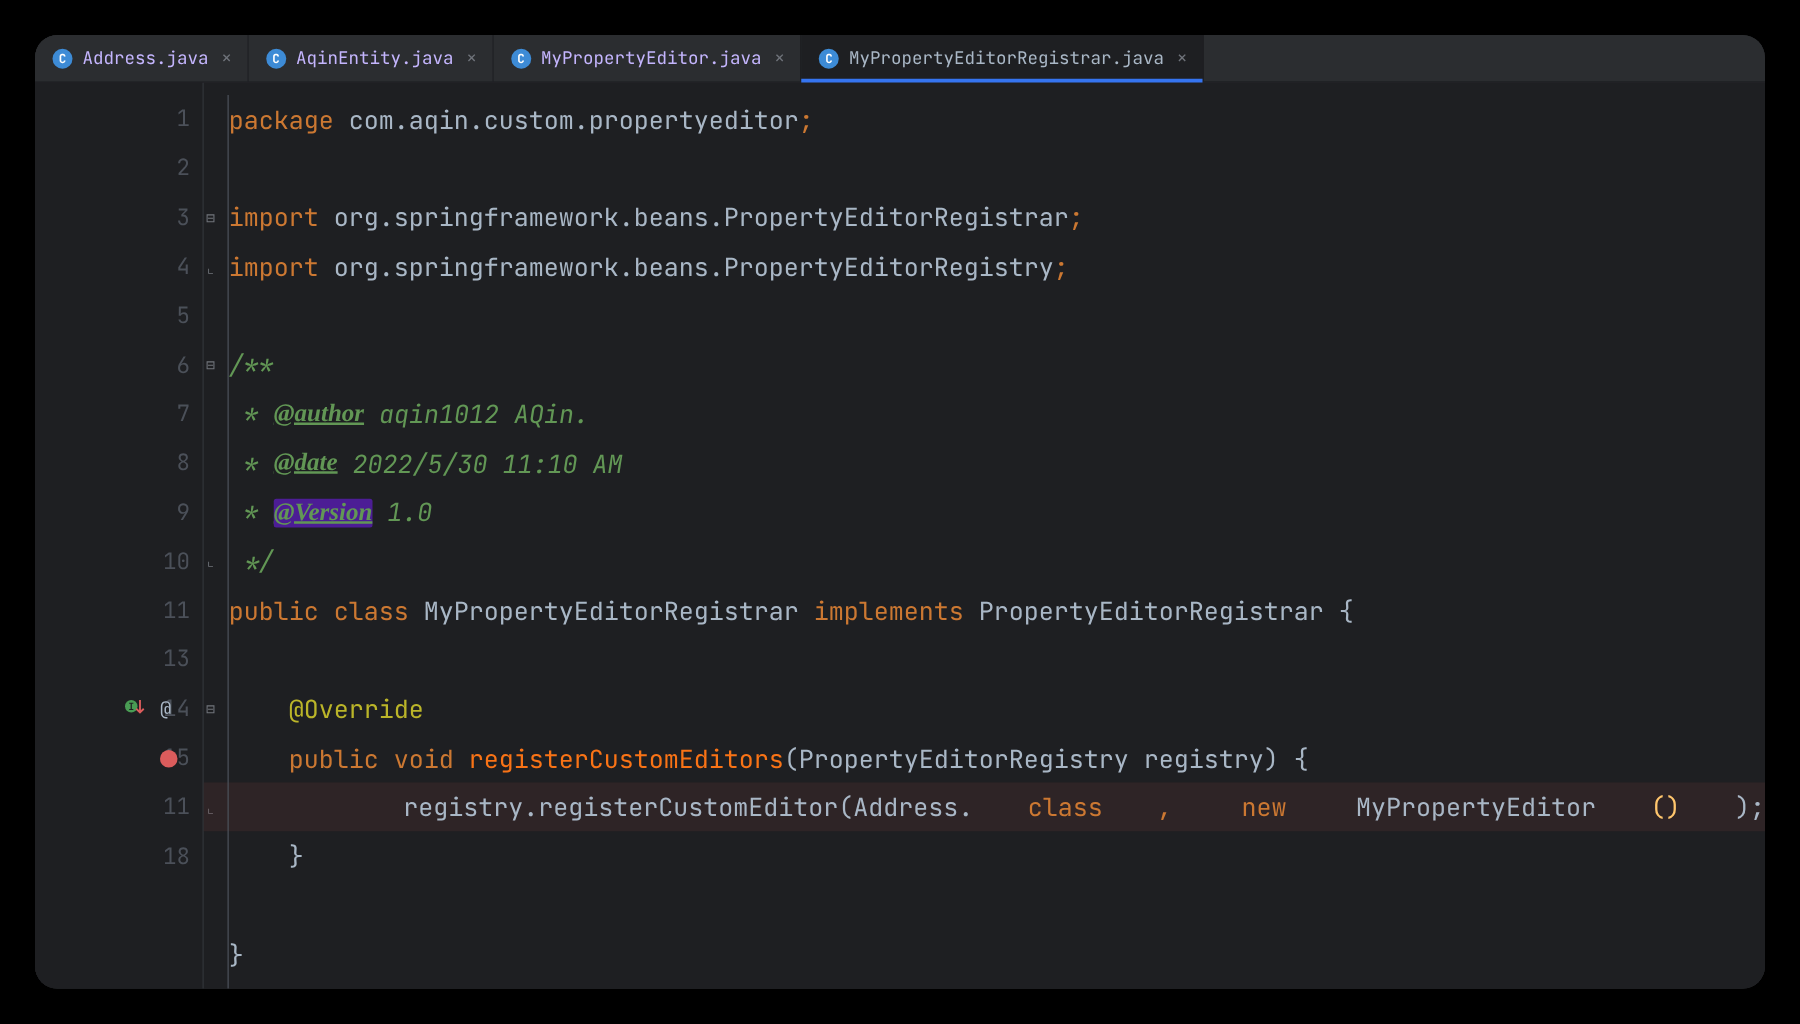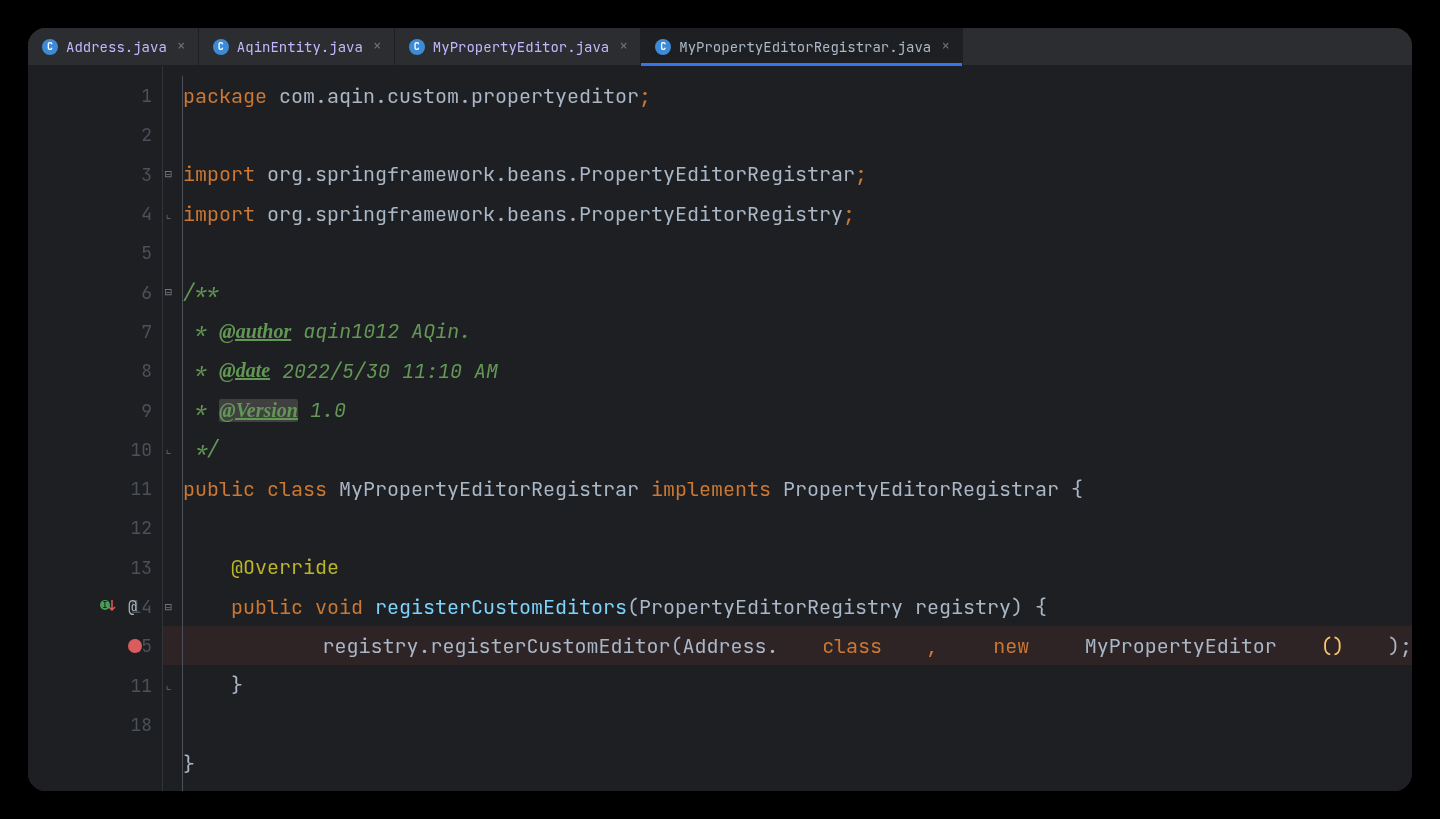--- a/index.html
+++ b/index.html
@@ -146,23 +146,23 @@
     bottom: 0;
     width: 1px;
     background: #4b5059;
   }
   
   .kw { color: #cc7832; }
   .pkg { color: #a9b7c6; }
   .punct { color: #cc7832; }
   .comment { color: #629755; font-style: italic; }
   .doctag { color: #629755; font-style: italic; font-weight: bold; text-decoration: underline; font-family: Liberation Serif, serif; }
-  .doctag-bg { background: #404040; border-radius: 2px; }
+  .doctag-bg { background: #4c1d95; border-radius: 2px; }
   .identifier { color: #a9b7c6; }
-  .method { color: #7dd3fc; }
+  .method { color: #f97316; }
   .annotation { color: #bbb529; }
   .brace { color: #a9b7c6; }
   .paren-hl { color: #ffc66d; }
 </style>
 </head>
 <body>
 
 <div class="ide-window">
 
   <div class="tab-bar">
@@ -219,23 +219,20 @@
         </div>
       <div class="gutter-row">
           <span class="line-number">9</span>
         </div>
       <div class="gutter-row">
           <span class="line-number">10</span>
           <span class="fold-mark">⌞</span>
         </div>
       <div class="gutter-row">
           <span class="line-number">11</span>
-        </div>
-      <div class="gutter-row">
-          <span class="line-number">12</span>
         </div>
       <div class="gutter-row">
           <span class="line-number">13</span>
         </div>
       <div class="gutter-row">
         <span class="override-icon">
           <svg width="16" height="16" viewBox="0 0 16 16">
               <circle cx="5" cy="8" r="5" fill="#499c54"></circle>
               <text x="5" y="11" text-anchor="middle" font-size="8" fill="#1e1f22" font-weight="bold">I</text>
               <path d="M12 3 L12 13 M9 10 L12 13 L15 10" stroke="#db5c5c" stroke-width="1.5" fill="none"></path>

